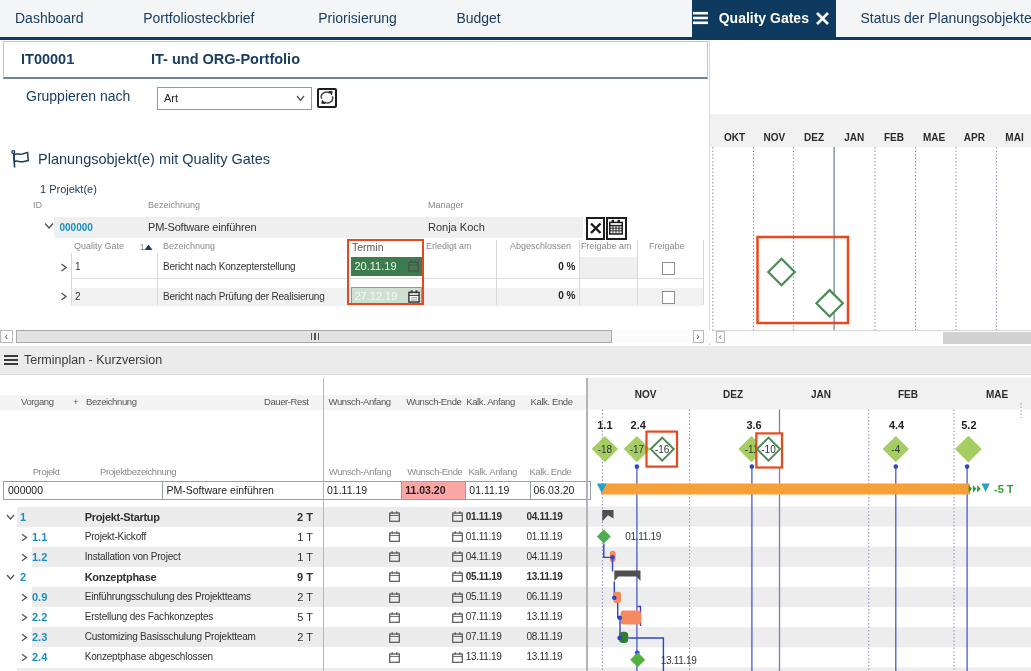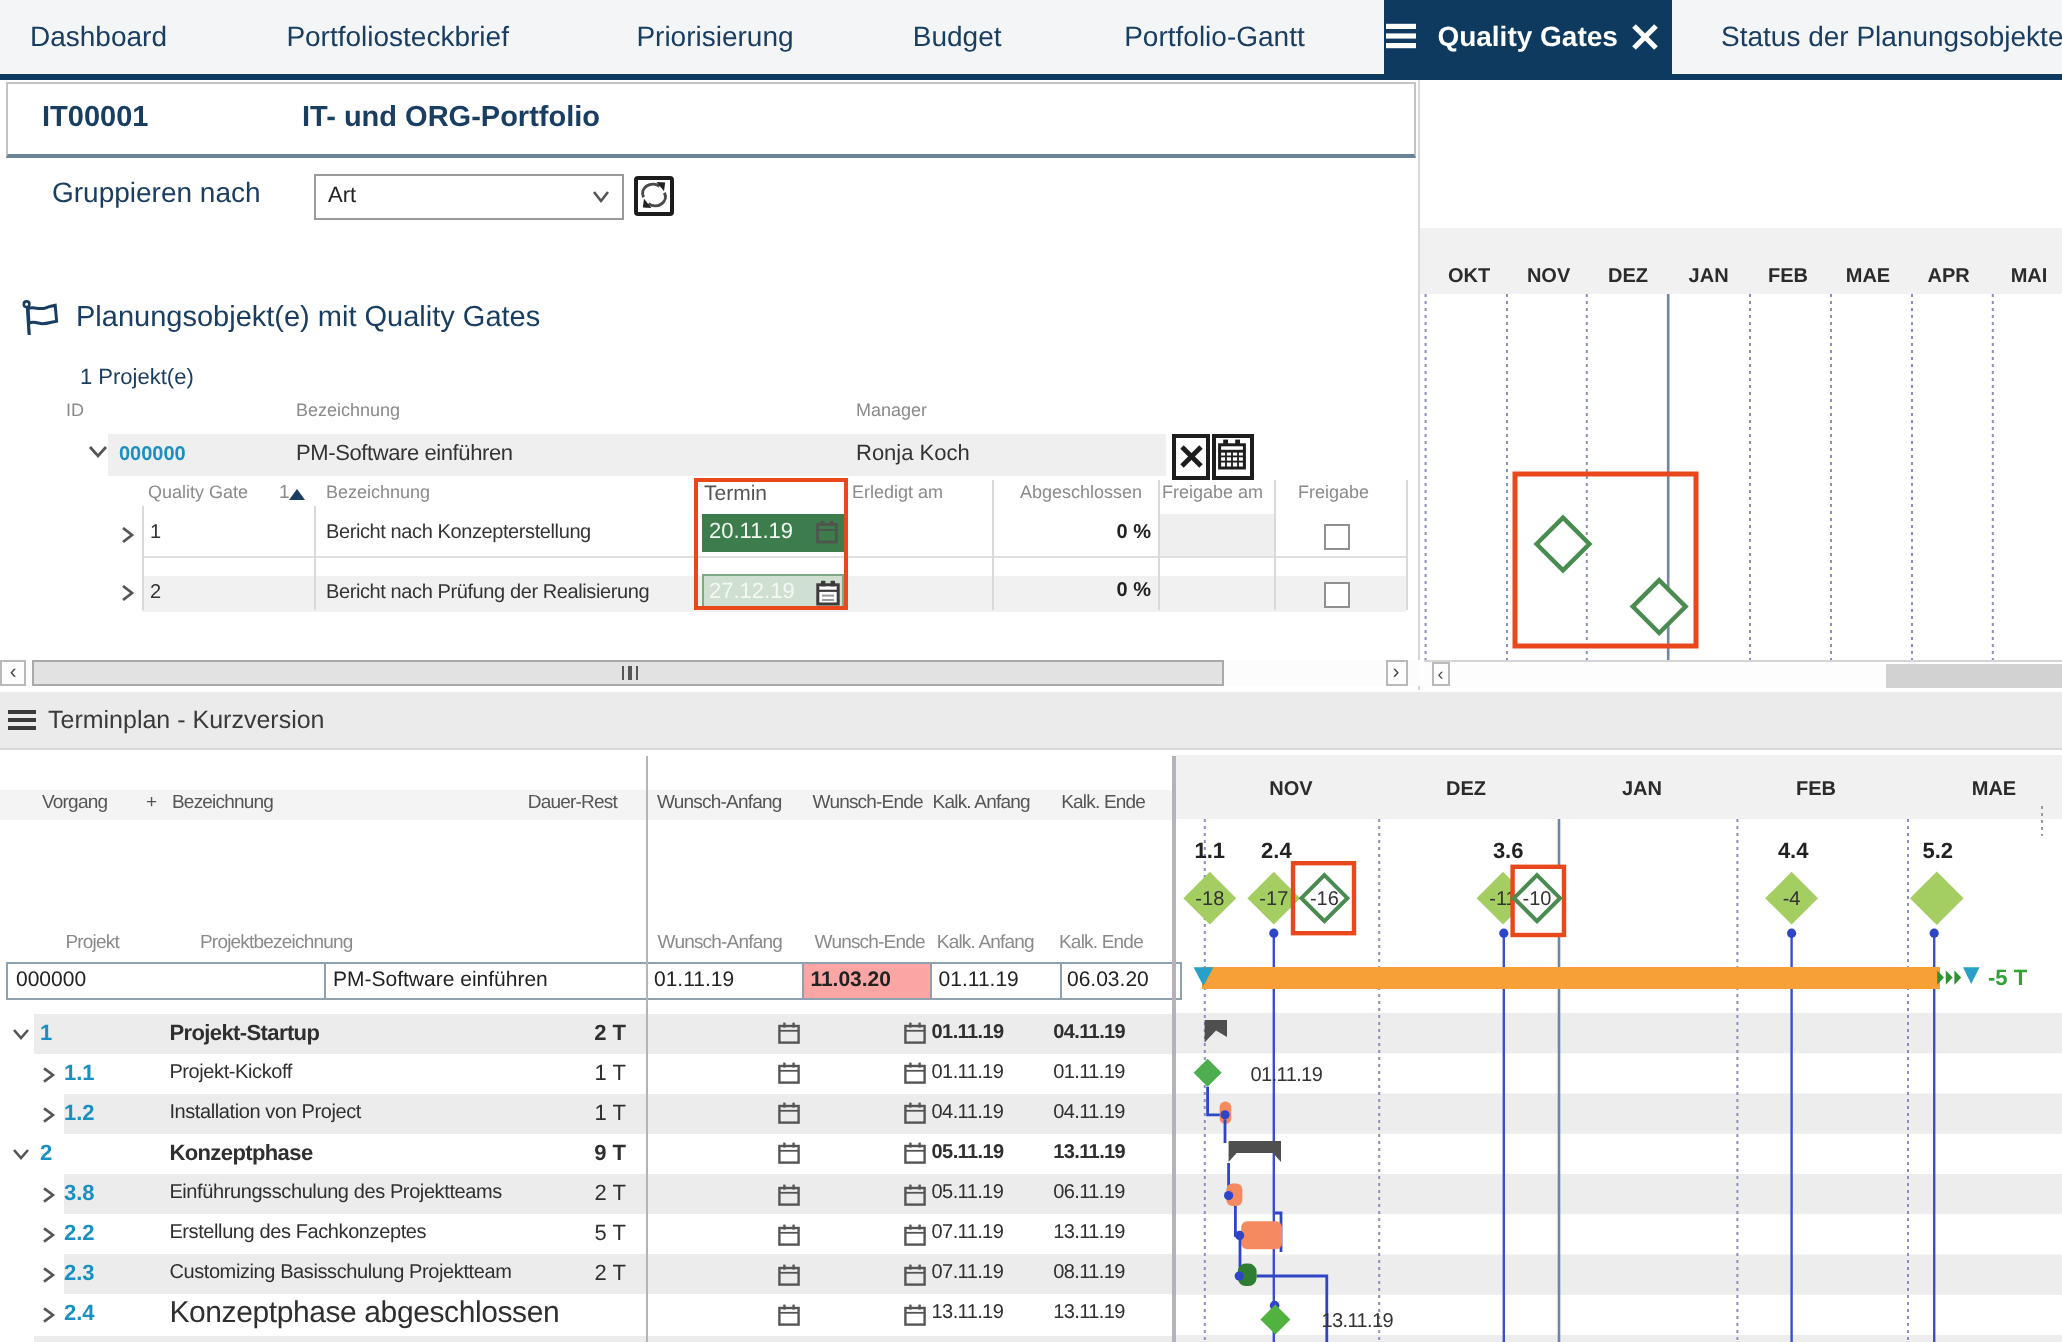--- a/index.html
+++ b/index.html
@@ -13,21 +13,20 @@
 </head>
 <body>
 <div id="root">
 
 <div class="abs" style="left:0;top:0;width:1031px;height:36.5px;background:#f3f5f7;"></div>
 <div class="abs" style="left:0;top:36.5px;width:1031px;height:3px;background:#0d3a5e;"></div>
 <div class="abs nav" style="left:15px;top:0;height:36.5px;line-height:36.5px;font-size:14px;">Dashboard</div>
 <div class="abs nav" style="left:318.2px;top:0;height:36.5px;line-height:36.5px;font-size:14px;">Priorisierung</div>
 <div class="abs nav" style="left:143.2px;top:0;height:36.5px;line-height:36.5px;font-size:14px;">Portfoliosteckbrief</div>
 <div class="abs nav" style="left:456.4px;top:0;height:36.5px;line-height:36.5px;font-size:14px;">Budget</div>
-<div class="abs nav" style="left:562.1px;top:0;height:36.5px;line-height:36.5px;font-size:14px;">Portfolio-Gantt</div>
 <div class="abs" style="left:691.5px;top:0;width:144.5px;height:39.5px;background:#0d3a5e;"></div>
 <div class="abs" style="left:693px;top:11px;width:15px;height:14px;">
   <svg width="15" height="14">
         <g stroke="#ffffff" stroke-width="2.6">
           <line x1="0" y1="2.2" x2="15" y2="2.2"></line>
           <line x1="0" y1="7" x2="15" y2="7"></line>
           <line x1="0" y1="11.8" x2="15" y2="11.8"></line>
         </g>
       </svg>
 </div>
@@ -326,21 +325,21 @@
       <line x1="3.2" y1="0.3" x2="3.2" y2="2.8" stroke="#555" stroke-width="1.2"></line>
       <line x1="7.8" y1="0.3" x2="7.8" y2="2.8" stroke="#555" stroke-width="1.2"></line>
       <line x1="0.7" y1="4.4" x2="10.3" y2="4.4" stroke="#555" stroke-width="0.9"></line>
     </svg>
 <div class="abs" style="left:465.8px;top:566.9px;height:20.12px;line-height:20.12px;font-size:10px;letter-spacing:-0.3px;color:#2f2f2f;font-weight:bold;">05.11.19</div>
 <div class="abs" style="left:526.6px;top:566.9px;height:20.12px;line-height:20.12px;font-size:10px;letter-spacing:-0.3px;color:#2f2f2f;font-weight:bold;">13.11.19</div>
 <div class="abs" style="left:31.5px;top:587.0px;width:554px;height:20.12px;background:#ececed;"></div>
 <svg class="abs" style="left:20.5px;top:593.1px;" width="7" height="9">
       <path d="M1,1.2 L5.5,4.5 L1,7.8" fill="none" stroke="#555" stroke-width="1.3"></path>
     </svg>
-<div class="abs" style="left:32px;top:587.0px;height:20.12px;line-height:20.12px;font-size:11px;color:#1a8fc1;font-weight:bold;">3.8</div>
+<div class="abs" style="left:32px;top:587.0px;height:20.12px;line-height:20.12px;font-size:11px;color:#1a8fc1;font-weight:bold;">0.9</div>
 <div class="abs" style="left:84.7px;top:587.0px;height:20.12px;line-height:20.12px;font-size:10px;letter-spacing:-0.2px;color:#2f2f2f;">Einführungsschulung des Projektteams</div>
 <div class="abs" style="left:239px;top:587.0px;width:74px;height:20.12px;line-height:20.12px;font-size:11px;color:#2f2f2f;text-align:right;">2 T</div>
 <svg class="abs" style="left:389px;top:591.6px;" width="11" height="11" viewBox="0 0 11 11">
       <rect x="0.7" y="2" width="9.6" height="8.3" fill="none" stroke="#555" stroke-width="1.2"></rect>
       <line x1="3.2" y1="0.3" x2="3.2" y2="2.8" stroke="#555" stroke-width="1.2"></line>
       <line x1="7.8" y1="0.3" x2="7.8" y2="2.8" stroke="#555" stroke-width="1.2"></line>
       <line x1="0.7" y1="4.4" x2="10.3" y2="4.4" stroke="#555" stroke-width="0.9"></line>
     </svg>
 <svg class="abs" style="left:451.5px;top:591.6px;" width="11" height="11" viewBox="0 0 11 11">
       <rect x="0.7" y="2" width="9.6" height="8.3" fill="none" stroke="#555" stroke-width="1.2"></rect>
@@ -388,21 +387,21 @@
       <line x1="3.2" y1="0.3" x2="3.2" y2="2.8" stroke="#555" stroke-width="1.2"></line>
       <line x1="7.8" y1="0.3" x2="7.8" y2="2.8" stroke="#555" stroke-width="1.2"></line>
       <line x1="0.7" y1="4.4" x2="10.3" y2="4.4" stroke="#555" stroke-width="0.9"></line>
     </svg>
 <div class="abs" style="left:465.8px;top:627.2px;height:20.12px;line-height:20.12px;font-size:10px;letter-spacing:-0.3px;color:#2f2f2f;">07.11.19</div>
 <div class="abs" style="left:526.6px;top:627.2px;height:20.12px;line-height:20.12px;font-size:10px;letter-spacing:-0.3px;color:#2f2f2f;">08.11.19</div>
 <svg class="abs" style="left:20.5px;top:653.4px;" width="7" height="9">
       <path d="M1,1.2 L5.5,4.5 L1,7.8" fill="none" stroke="#555" stroke-width="1.3"></path>
     </svg>
 <div class="abs" style="left:32px;top:647.4px;height:20.12px;line-height:20.12px;font-size:11px;color:#1a8fc1;font-weight:bold;">2.4</div>
-<div class="abs" style="left:84.7px;top:647.4px;height:14px;line-height:20.12px;font-size:15px;letter-spacing:-0.2px;color:#2f2f2f;">Konzeptphase abgeschlossen</div>
+<div class="abs" style="left:84.7px;top:647.4px;height:14px;line-height:20.12px;font-size:10px;letter-spacing:-0.2px;color:#2f2f2f;">Konzeptphase abgeschlossen</div>
 <svg class="abs" style="left:389px;top:651.9px;" width="11" height="11" viewBox="0 0 11 11">
       <rect x="0.7" y="2" width="9.6" height="8.3" fill="none" stroke="#555" stroke-width="1.2"></rect>
       <line x1="3.2" y1="0.3" x2="3.2" y2="2.8" stroke="#555" stroke-width="1.2"></line>
       <line x1="7.8" y1="0.3" x2="7.8" y2="2.8" stroke="#555" stroke-width="1.2"></line>
       <line x1="0.7" y1="4.4" x2="10.3" y2="4.4" stroke="#555" stroke-width="0.9"></line>
     </svg>
 <svg class="abs" style="left:451.5px;top:651.9px;" width="11" height="11" viewBox="0 0 11 11">
       <rect x="0.7" y="2" width="9.6" height="8.3" fill="none" stroke="#555" stroke-width="1.2"></rect>
       <line x1="3.2" y1="0.3" x2="3.2" y2="2.8" stroke="#555" stroke-width="1.2"></line>
       <line x1="7.8" y1="0.3" x2="7.8" y2="2.8" stroke="#555" stroke-width="1.2"></line>

